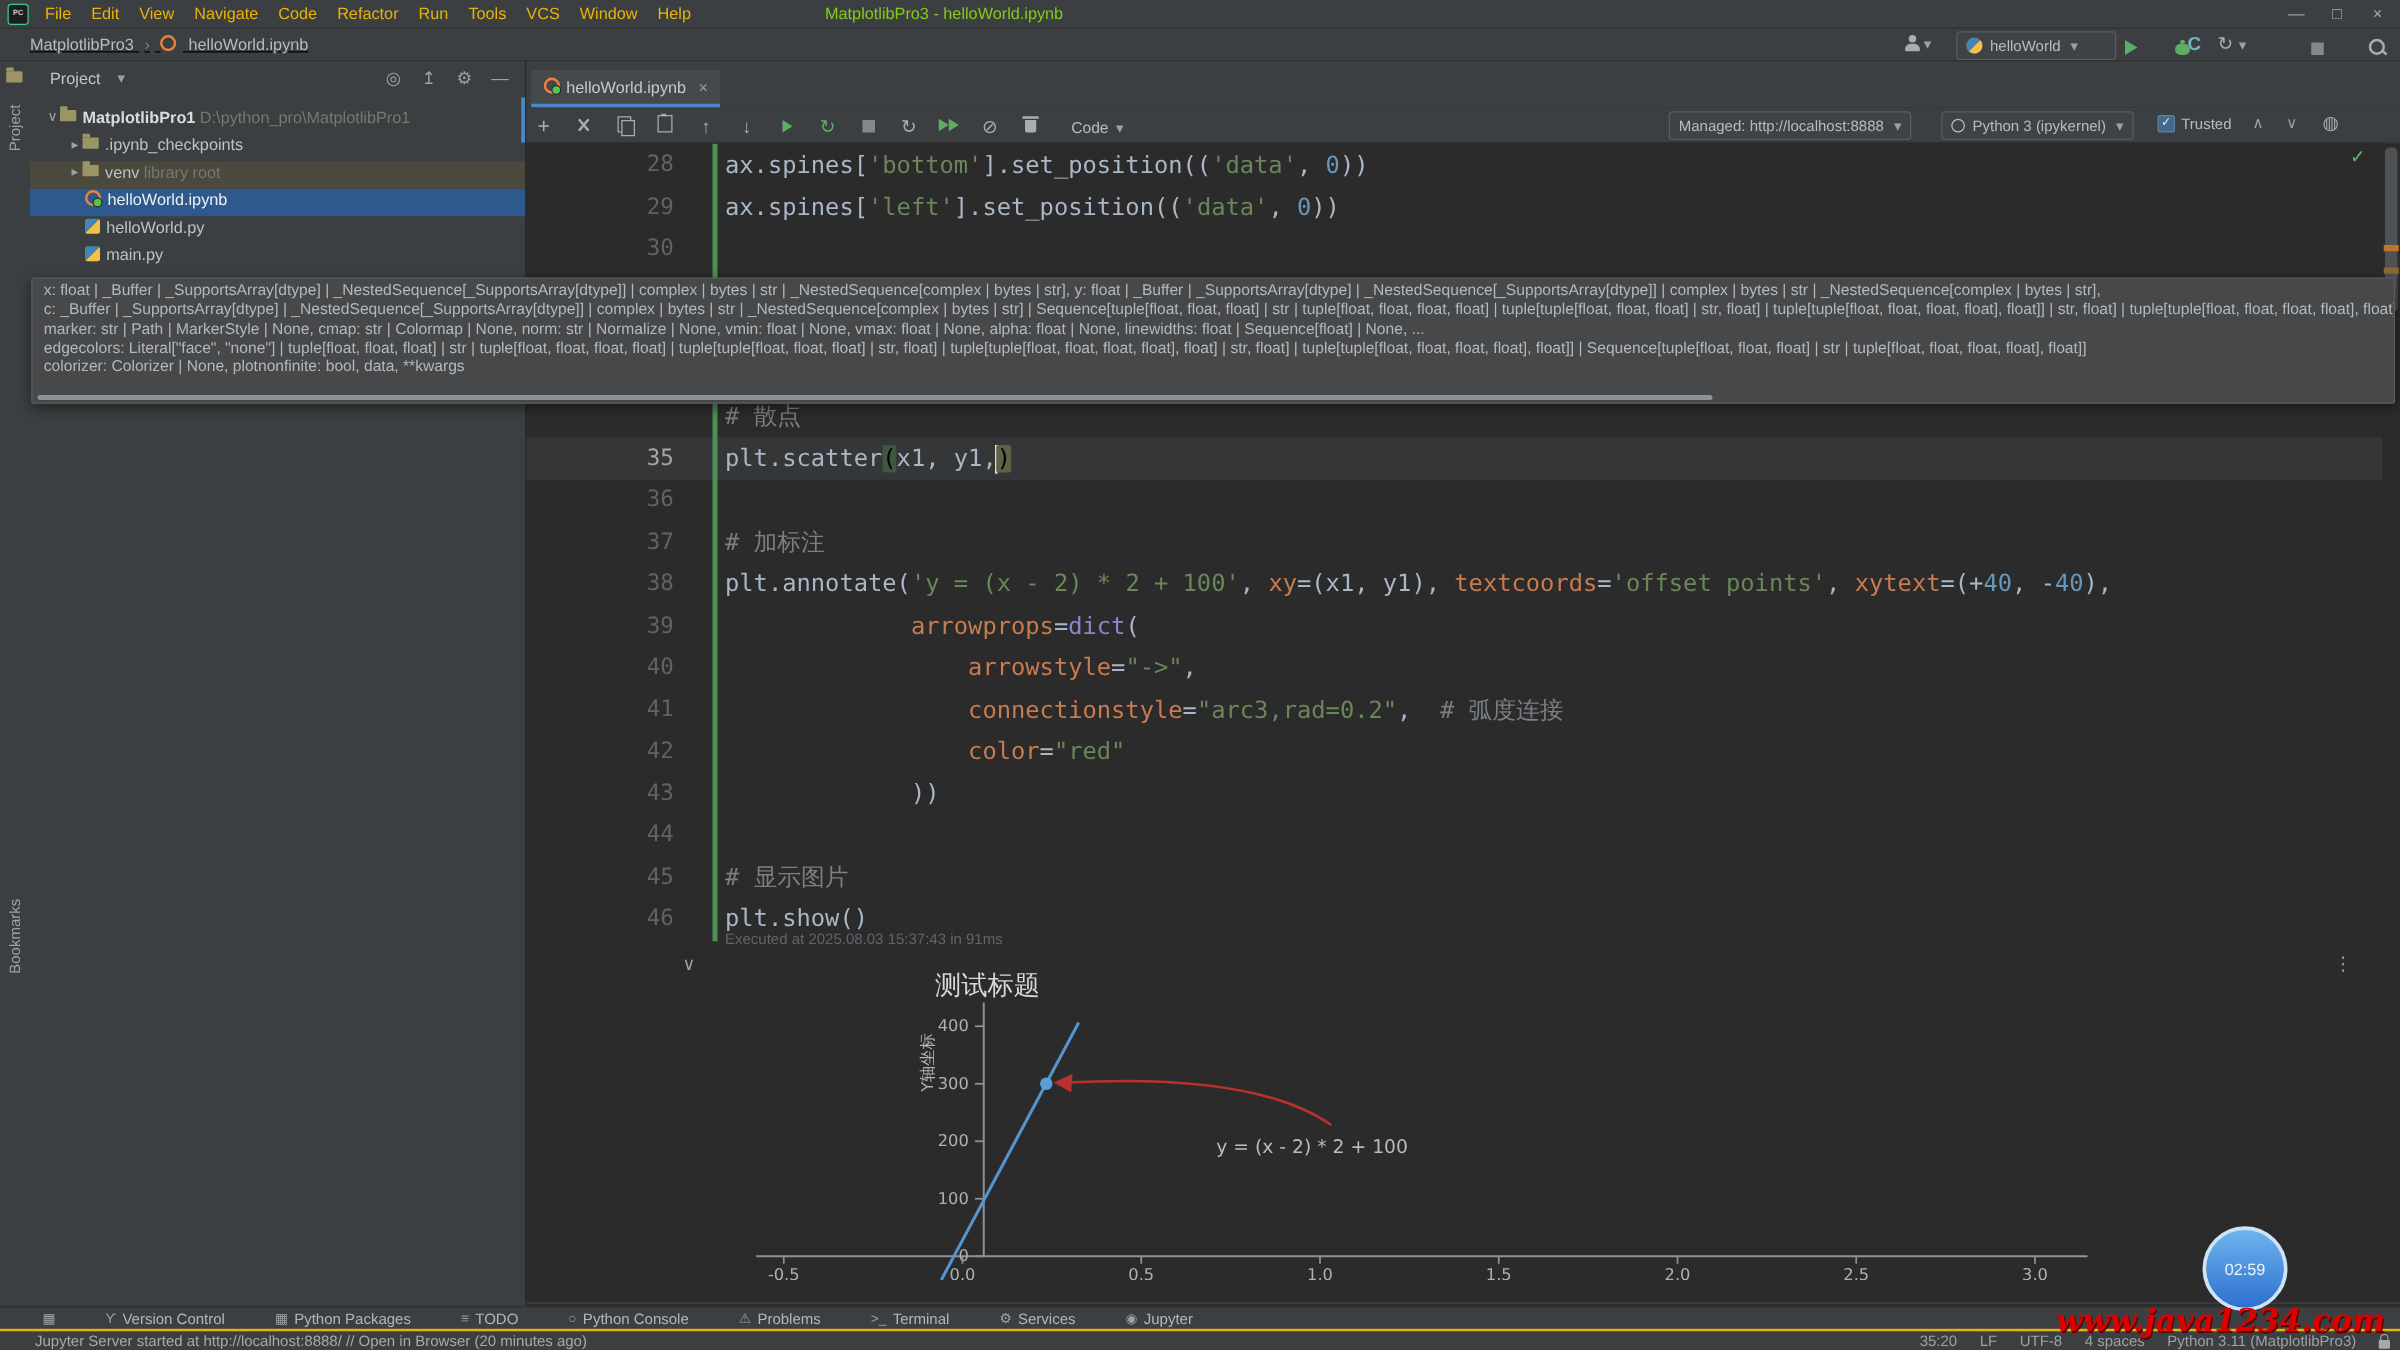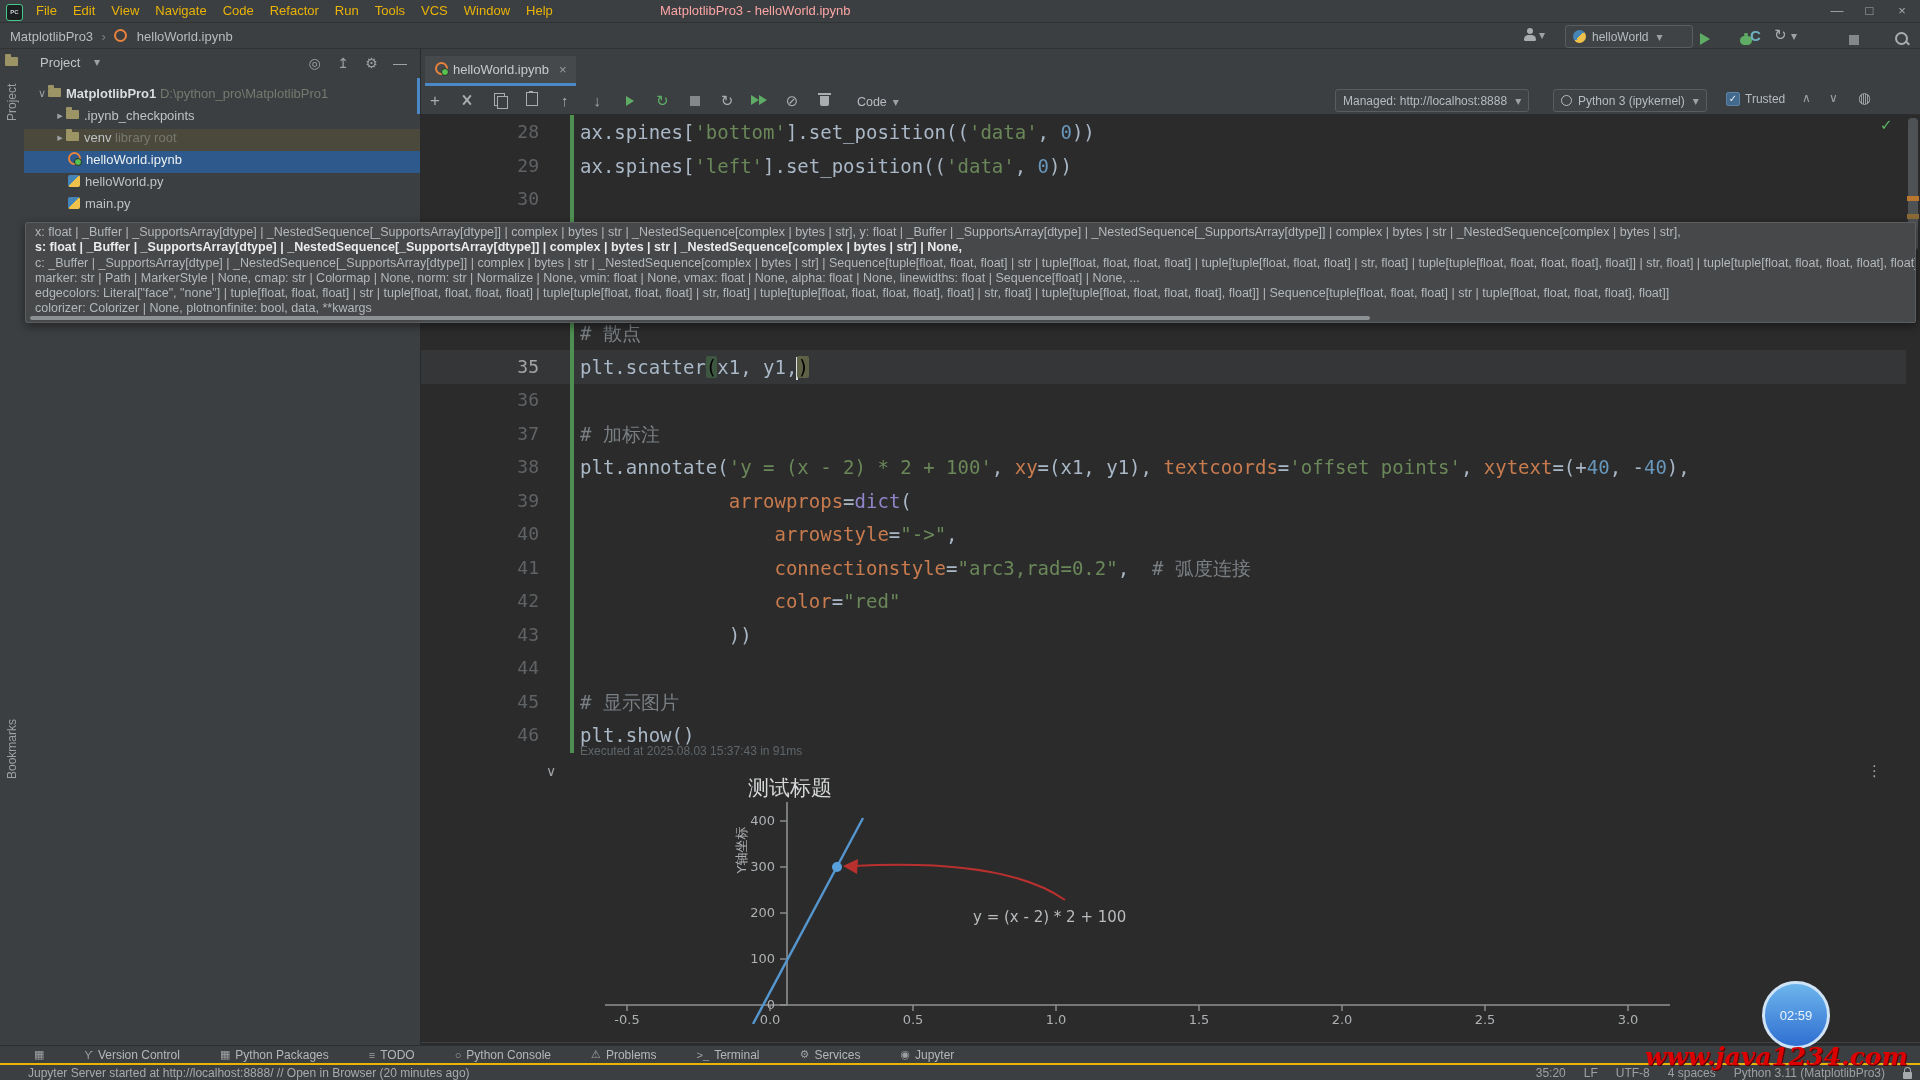--- a/index.html
+++ b/index.html
@@ -2,21 +2,21 @@
 <html><head>
 <meta charset="utf-8">
 <style>
   html,body{margin:0;padding:0;}
   body{width:1920px;height:1080px;position:relative;overflow:hidden;background:#2b2b2b;
        font-family:"Liberation Sans","DejaVu Sans",sans-serif;-webkit-font-smoothing:antialiased;}
   .abs{position:absolute;}
   
   #titlebar{left:0;top:0;width:1920px;height:22px;background:#3c3f41;border-bottom:1px solid #2f3133;}
   .menu-item{display:inline-block;padding:3px 8px;font-size:13px;color:#eab308;}
-  #win-title{left:660px;top:3px;font-size:13px;color:#fca5a5;}
+  #win-title{left:660px;top:3px;font-size:13px;color:#84cc16;}
   .winbtn{display:inline-block;width:28px;text-align:center;color:#a7abae;font-size:13px;padding-top:3px;}
   #navbar{left:0;top:23px;width:1920px;height:25px;background:#3c3f41;border-bottom:1px solid #303234;}
   .crumb{font-size:13px;color:#b9bcbe;}
   .crumb-sep{color:#7c8083;font-size:13px;padding:0 4px;}
   
   #stripe{left:0;top:49px;width:24px;height:996px;background:#3c3f41;border-right:1px solid #323436;}
   .stripe-label{position:absolute;transform:rotate(-90deg);transform-origin:left top;
                 font-size:12px;color:#9da1a4;white-space:nowrap;}
   #project-panel{left:24px;top:49px;width:396px;height:996px;background:#3c3f41;border-right:1px solid #282a2c;}
   #panel-header{position:absolute;left:0;top:0;width:100%;height:28px;}
@@ -125,21 +125,21 @@
   <span class="abs" style="left:28px;top:0;"><span class="menu-item">File</span><span class="menu-item">Edit</span><span class="menu-item">View</span><span class="menu-item">Navigate</span><span class="menu-item">Code</span><span class="menu-item">Refactor</span><span class="menu-item">Run</span><span class="menu-item">Tools</span><span class="menu-item">VCS</span><span class="menu-item">Window</span><span class="menu-item">Help</span></span>
   <span class="abs" id="win-title">MatplotlibPro3 - helloWorld.ipynb</span>
   <span class="abs" style="right:4px;top:0;">
     <span class="winbtn">—</span>
     <span class="winbtn">□</span>
     <span class="winbtn">×</span>
   </span>
 </div>
 
 <div class="abs" id="navbar">
-  <span class="abs" style="left:10px;top:4px;">
+  <span class="abs" style="left:24px;top:4px;text-decoration:underline;">
     <span class="crumb">MatplotlibPro3</span>
     <span class="crumb-sep">›</span>
     <span class="ic ic-jup"></span>
     <span class="crumb">helloWorld.ipynb</span>
   </span>
 
   <span class="abs" style="left:1523px;top:5px;display:flex;align-items:center;">
     <span class="ic ic-person"></span>
     <span class="small-gray">▾</span>
   </span>
@@ -270,21 +270,20 @@
 <div class="abs" id="executed-note">Executed at 2025.08.03 15:37:43 in 91ms</div>
 
 <span class="abs" style="left:1880px;top:116px;color:#5fb865;font-size:15px;">✓</span>
 <div class="abs" id="scrollbar"></div>
 <div class="abs stripe-mark" style="top:196px;background:#b8762f;"></div>
 <div class="abs stripe-mark" style="top:214px;background:#8a6a35;"></div>
 
 <div class="abs" id="param-popup">
   <div id="pp-lines">
       <div class="pp-line">x: float | _Buffer | _SupportsArray[dtype] | _NestedSequence[_SupportsArray[dtype]] | complex | bytes | str | _NestedSequence[complex | bytes | str], y: float | _Buffer | _SupportsArray[dtype] | _NestedSequence[_SupportsArray[dtype]] | complex | bytes | str | _NestedSequence[complex | bytes | str],</div>
-      <div class="pp-line bold">s: float | _Buffer | _SupportsArray[dtype] | _NestedSequence[_SupportsArray[dtype]] | complex | bytes | str | _NestedSequence[complex | bytes | str] | None,</div>
       <div class="pp-line">c: _Buffer | _SupportsArray[dtype] | _NestedSequence[_SupportsArray[dtype]] | complex | bytes | str | _NestedSequence[complex | bytes | str] | Sequence[tuple[float, float, float] | str | tuple[float, float, float, float] | tuple[tuple[float, float, float] | str, float] | tuple[tuple[float, float, float, float], float]] | str, float] | tuple[tuple[float, float, float, float], float]]</div>
       <div class="pp-line">marker: str | Path | MarkerStyle | None, cmap: str | Colormap | None, norm: str | Normalize | None, vmin: float | None, vmax: float | None, alpha: float | None, linewidths: float | Sequence[float] | None, ...</div>
       <div class="pp-line">edgecolors: Literal["face", "none"] | tuple[float, float, float] | str | tuple[float, float, float, float] | tuple[tuple[float, float, float] | str, float] | tuple[tuple[float, float, float, float], float] | str, float] | tuple[tuple[float, float, float, float], float]] | Sequence[tuple[float, float, float] | str | tuple[float, float, float, float], float]]</div>
       <div class="pp-line">colorizer: Colorizer | None, plotnonfinite: bool, data, **kwargs</div>
     </div>
   <div id="pp-scroll"></div>
 </div>
 
 <span class="abs small-gray" style="left:546px;top:763px;font-size:14px;">∨</span>
 <span class="abs small-gray" style="left:1867px;top:762px;font-size:15px;">⋮</span>

